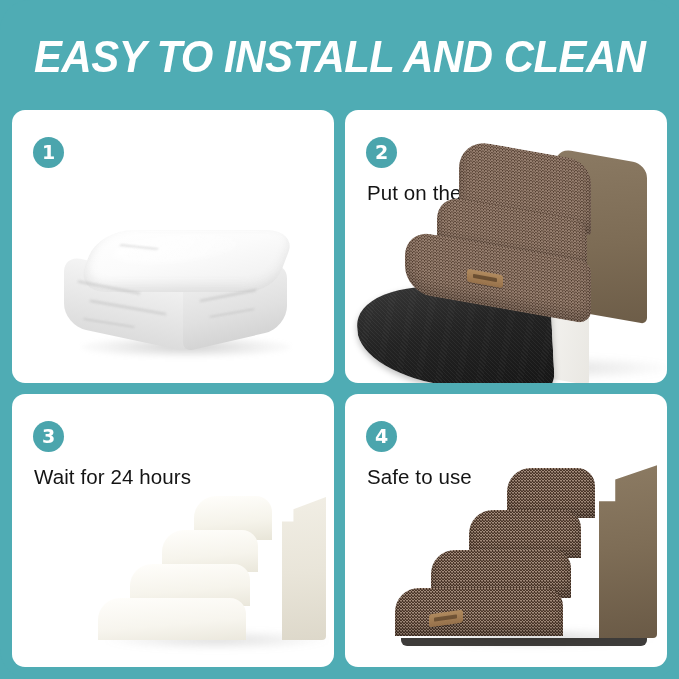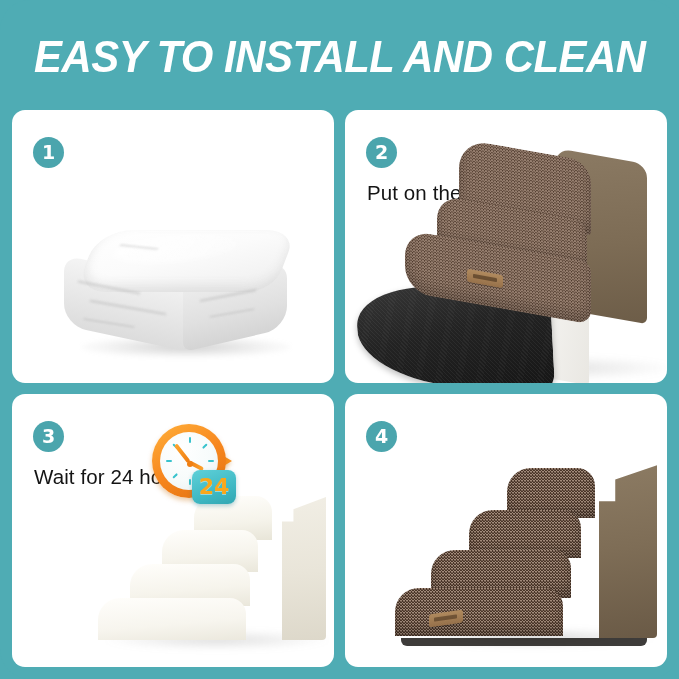--- a/index.html
+++ b/index.html
@@ -479,20 +479,21 @@
       <div class="badge">
         <span class="badge-num">3</span>
       </div>
       <div class="caption">Wait for 24 hours</div>
     </div>
 
     <div class="card">
       <div class="badge">
         <span class="badge-num">4</span>
       </div>
+      <div class="caption">Safe to use</div>
 
       <div class="art">
         <div class="stairs c4-stairs">
           <div class="stair-shadow c4-sh"></div>
           <div class="c4-side"></div>
           <div class="c4-base"></div>
           <div class="tread c4-s4"></div>
           <div class="tread c4-s3"></div>
           <div class="tread c4-s2"></div>
           <div class="tread c4-s1"></div>
@@ -507,34 +508,14 @@
 
   <div class="stairs c3-stairs">
     <div class="stair-shadow c3-sh"></div>
     <div class="c3-side"></div>
     <div class="step c3-s4"></div>
     <div class="step c3-s3"></div>
     <div class="step c3-s2"></div>
     <div class="step c3-s1"></div>
   </div>
 
-  <div class="c3-clock">
-    <div class="clock-arrow"></div>
-    <div class="clock-ring"></div>
-    <div class="clock-face">
-      <div class="clock-tick" style="transform: rotate(0deg);"></div>
-      <div class="clock-tick" style="transform: rotate(45deg);"></div>
-      <div class="clock-tick" style="transform: rotate(90deg);"></div>
-      <div class="clock-tick" style="transform: rotate(135deg);"></div>
-      <div class="clock-tick" style="transform: rotate(180deg);"></div>
-      <div class="clock-tick" style="transform: rotate(225deg);"></div>
-      <div class="clock-tick" style="transform: rotate(270deg);"></div>
-      <div class="clock-tick" style="transform: rotate(315deg);"></div>
-      <div class="clock-hand-m"></div>
-      <div class="clock-hand-h"></div>
-      <div class="clock-pin"></div>
-    </div>
-    <div class="badge24">
-      <span class="badge24-text">24</span>
-    </div>
-  </div>
 
 </div>
 
 </body></html>

